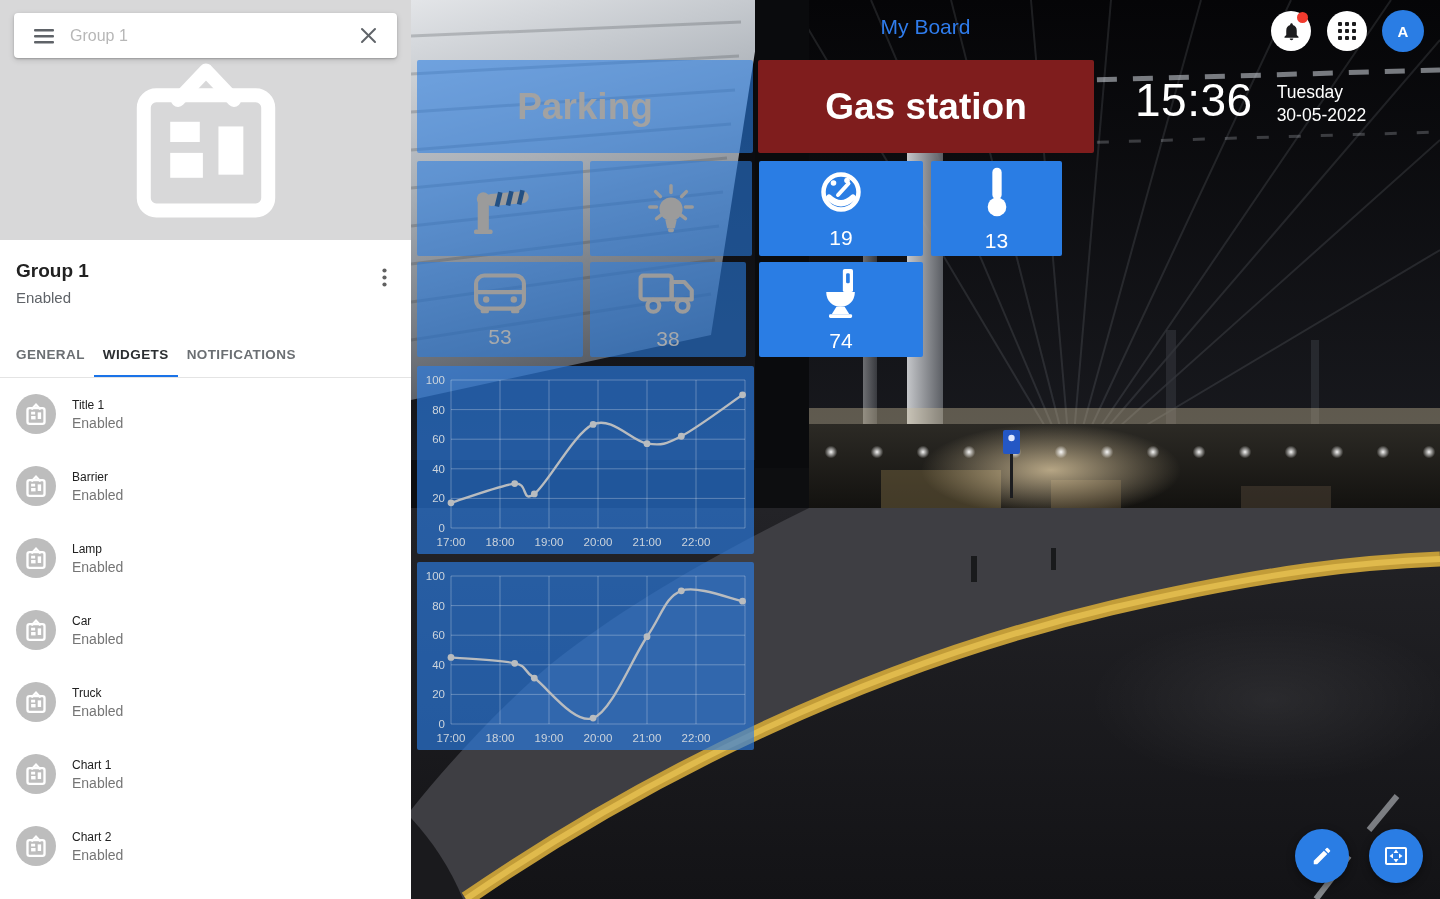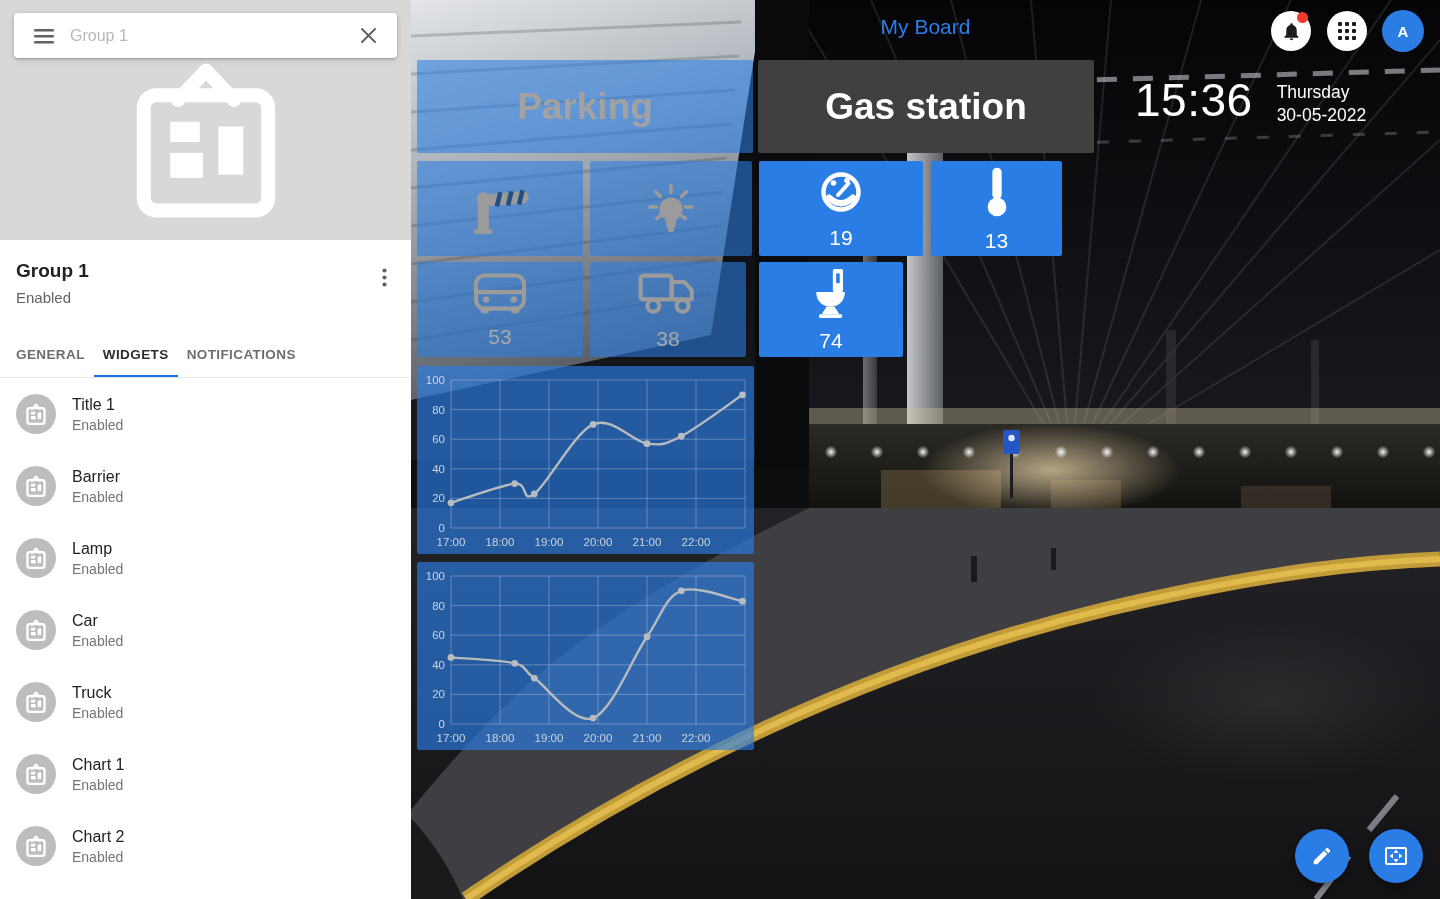--- a/index.html
+++ b/index.html
@@ -23,21 +23,21 @@
 
   .tabs{position:absolute;left:0;top:330px;width:411px;display:flex;border-bottom:1px solid #e4e4e4;box-sizing:border-box;}
   .tab{padding:17px 9px 13px;font-size:13.5px;letter-spacing:.4px;font-weight:700;color:#6b6f73;cursor:pointer;border-bottom:2px solid transparent;}
   .tab:first-child{padding-left:16px;}
   .tab.active{color:#2b2e31;border-bottom-color:#1a73e8;}
 
   .wlist{position:absolute;left:0;top:378px;width:411px;}
   .witem{display:flex;align-items:center;height:72px;padding:0 16px;cursor:pointer;}
   .wavatar{width:40px;height:40px;border-radius:50%;background:#bdbdbd;display:flex;align-items:center;justify-content:center;flex:none;}
   .wtext{margin-left:16px;}
-  .wtitle{font-size:16px;color:#212121;}
+  .wtitle{font-size:12px;color:#212121;}
   .wsub{font-size:14px;color:#757575;margin-top:3px;}
 
   
   .board{position:absolute;left:411px;top:0;width:1029px;height:899px;background:#0d0e10;overflow:hidden;}
   .bgphoto{position:absolute;left:0;top:0;width:1029px;height:899px;}
 
   .board-title{position:absolute;left:0;top:15px;width:100%;text-align:center;font-size:21px;color:#2f7cec;z-index:2;}
 
   .hdr-circle{position:absolute;top:11px;width:40px;height:40px;border-radius:50%;background:#fff;display:flex;align-items:center;justify-content:center;cursor:pointer;z-index:3;}
   .hdr-bell{left:860px;}
@@ -51,21 +51,21 @@
 
   .tile{position:absolute;border-radius:2px;box-sizing:border-box;display:flex;flex-direction:column;align-items:center;justify-content:center;cursor:pointer;z-index:2;}
   .tile.dim{background:rgba(42,125,228,0.58);}
   .tile.bright{background:#2a7de4;}
   .tile .ticon{flex:0 0 auto;display:flex;align-items:center;justify-content:center;}
   .tile .tval{font-size:21px;margin-top:9px;}
   .tile.dim .tval{color:#a6a9ac;}
   .tile.bright .tval{color:#fff;}
   .gtile{position:absolute;border-radius:2px;display:flex;align-items:center;justify-content:center;font-size:37px;font-weight:700;cursor:pointer;z-index:2;}
   .gtile.dim{background:rgba(42,125,228,0.58);color:#a2a2a2;}
-  .gtile.bright{background:#404040;color:#fff;}
+  .gtile.bright{background:#7f1d1d;color:#fff;}
 
   .chart-tile{position:absolute;left:6px;width:337px;height:188px;background:rgba(42,125,228,0.66);border-radius:2px;z-index:2;}
   .chart-tile text{font-family:"Liberation Sans",sans-serif;font-size:11.5px;fill:#ccd4dc;}
 
   .fab{position:absolute;width:54px;height:54px;border-radius:50%;background:#2a7de4;display:flex;align-items:center;justify-content:center;cursor:pointer;box-shadow:0 3px 8px rgba(0,0,0,.4);z-index:4;}
 </style>
 </head>
 <body>
 
 <div class="app">
@@ -198,21 +198,21 @@
         </g>
       </svg>
     </div>
     <div class="hdr-circle hdr-avatar">
       <span>A</span>
     </div>
 
     <div class="clock">
       <div class="clock-time">15:36</div>
       <div class="clock-info">
-        <div>Thursday</div>
+        <div>Tuesday</div>
         <div>30-05-2022</div>
       </div>
     </div>
 
     <div class="gtile dim" style="left:6px;top:60px;width:336px;height:93px;">
       <span>Parking</span>
     </div>
     <div class="gtile bright" style="left:347px;top:60px;width:336px;height:93px;">
       <span>Gas station</span>
     </div>
@@ -299,21 +299,21 @@
           <g stroke="#9b9b9b" stroke-width="4.5" fill="none" stroke-linejoin="round">
             <rect x="5" y="8" width="34" height="26" rx="3"></rect>
             <path d="M39,15 H53 L61,24 V34 H39 Z"></path>
             <circle cx="19" cy="41" r="6.5"></circle>
               <circle cx="51" cy="41" r="6.5"></circle>
           </g>
         </svg>
       </span>
       <div class="tval">38</div>
     </div>
-    <div class="tile bright" style="left:348px;top:262px;width:144px;height:95px;">
+    <div class="tile bright" style="left:348px;top:262px;width:164px;height:95px;">
       <span class="ticon">
         <svg width="48" height="54" viewBox="0 0 52 58">
           <g fill="#fff">
             <rect x="28" y="3" width="11" height="25" rx="2"></rect>
             <path d="M10,28 H41 C41,38 34,44 25.5,44 C17,44 10,38 10,28 Z"></path>
             <path d="M21,44 L16,52 H35 L30,44 Z"></path>
             <rect x="13" y="52" width="25" height="4" rx="1.5"></rect>
           </g>
           <rect x="31.5" y="7.5" width="4" height="11" rx="1.5" fill="#2a7de4"></rect>
         </svg>

